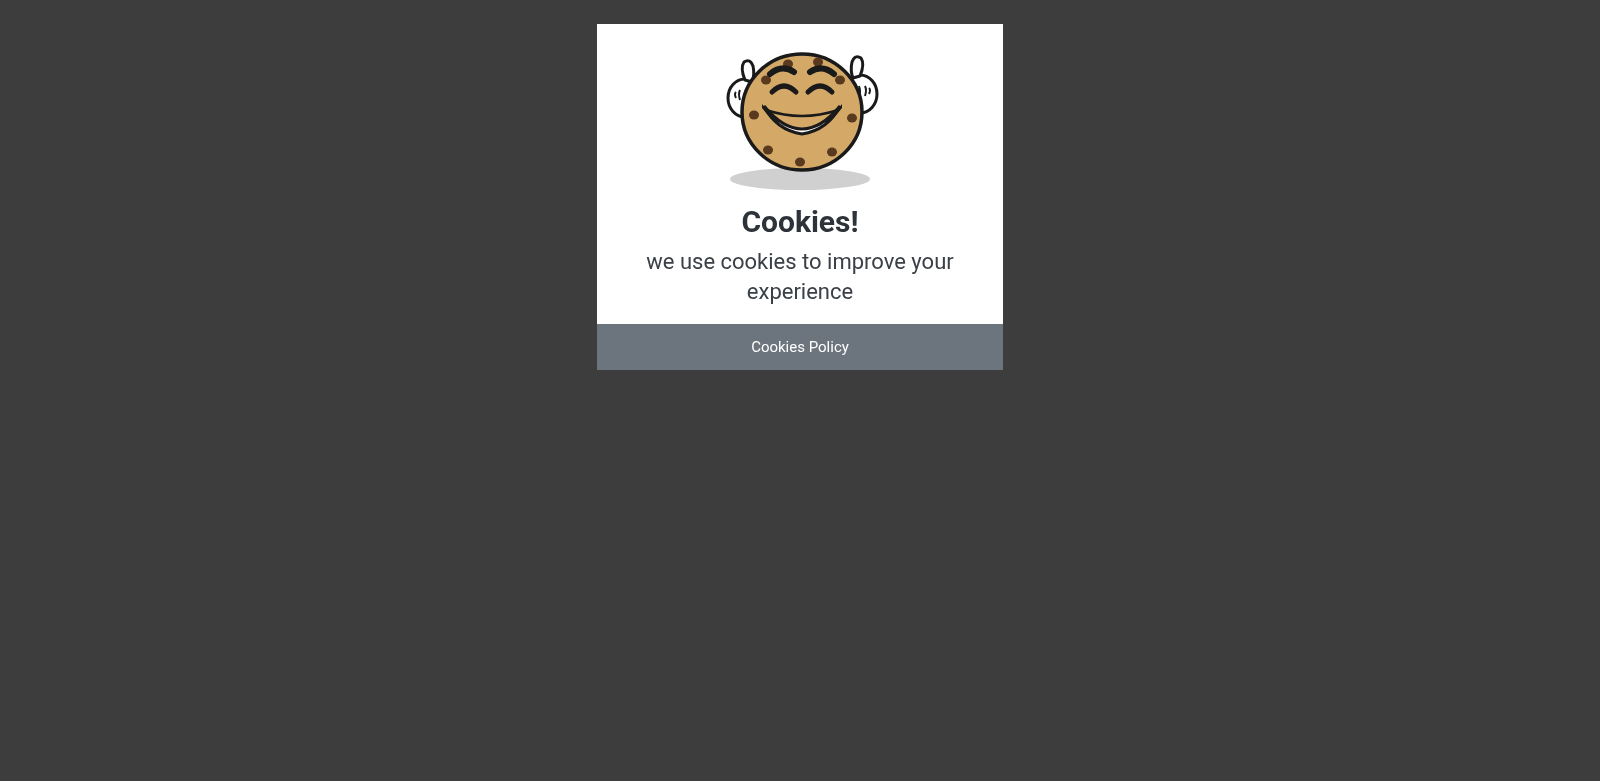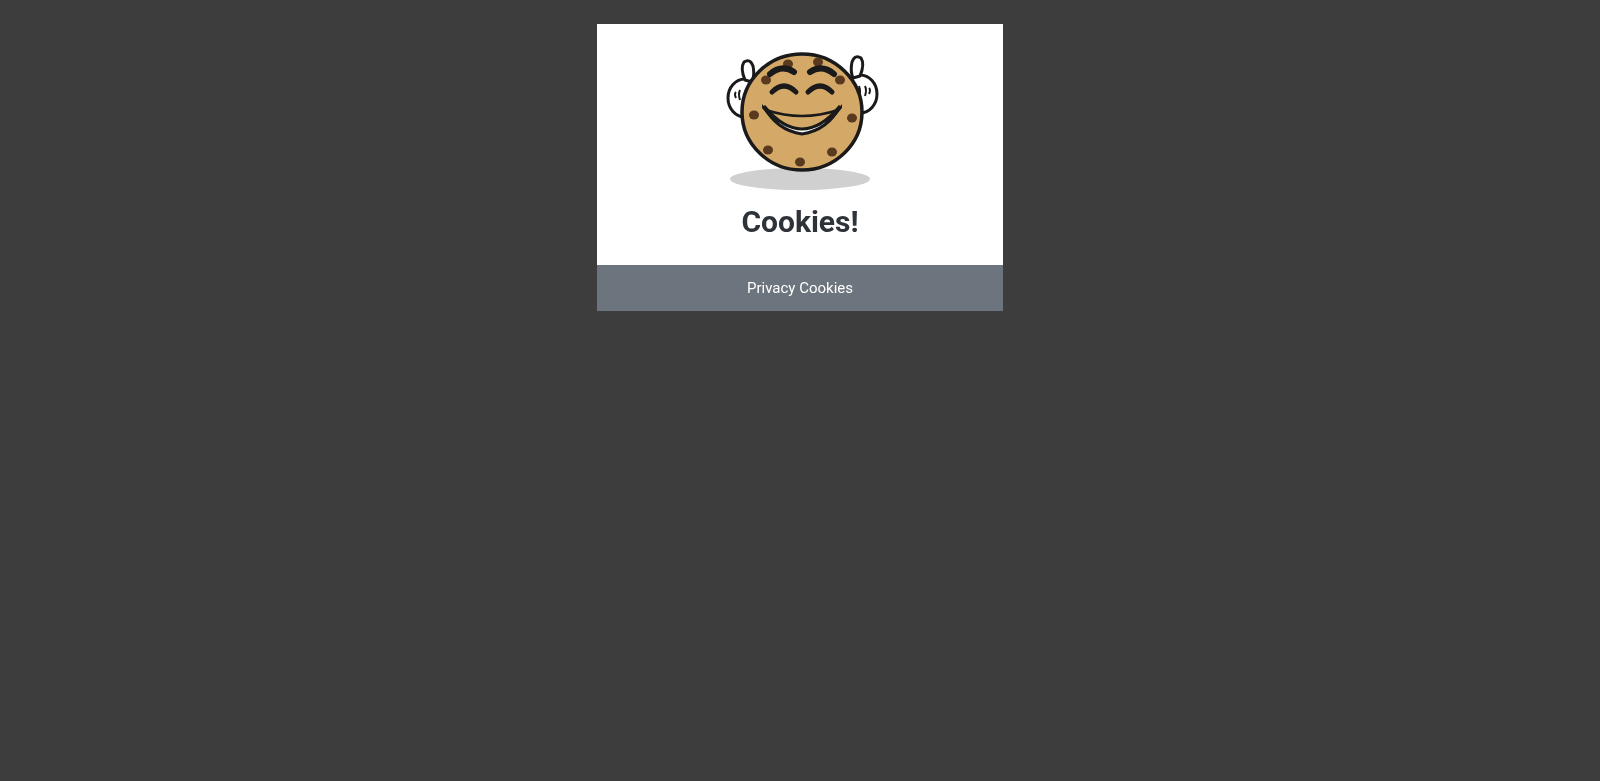--- a/index.html
+++ b/index.html
@@ -137,17 +137,18 @@
         <path d="M 62 52 Q 74 40 86 52" fill="none" stroke="#1a1a1a" stroke-width="5" stroke-linecap="round"></path>
         <path d="M 98 52 Q 110 40 122 52" fill="none" stroke="#1a1a1a" stroke-width="5" stroke-linecap="round"></path>
 
         <path d="M 52 64 Q 92 116 132 64 Q 132 66 132 68 Q 92 120 52 68 Z" fill="#1a1a1a"></path>
         <path d="M 54 66 Q 92 112 130 66 Q 118 90 92 94 Q 66 90 54 66 Z" fill="#ffffff" stroke="#1a1a1a" stroke-width="3"></path>
 
         <path d="M 56 70 Q 92 82 128 70" fill="none" stroke="#1a1a1a" stroke-width="2.5"></path>
       </svg>
     </div>
     <h2 class="modal-title">Cookies!</h2>
+    <p class="modal-description">we use cookies to improve your experience</p>
   </div>
   <div class="button-row">
-    <button class="btn btn-secondary">Privacy Cookies</button>
+    <button class="btn btn-secondary">Cookies Policy</button>
   </div>
 </div>
 
 </body></html>

